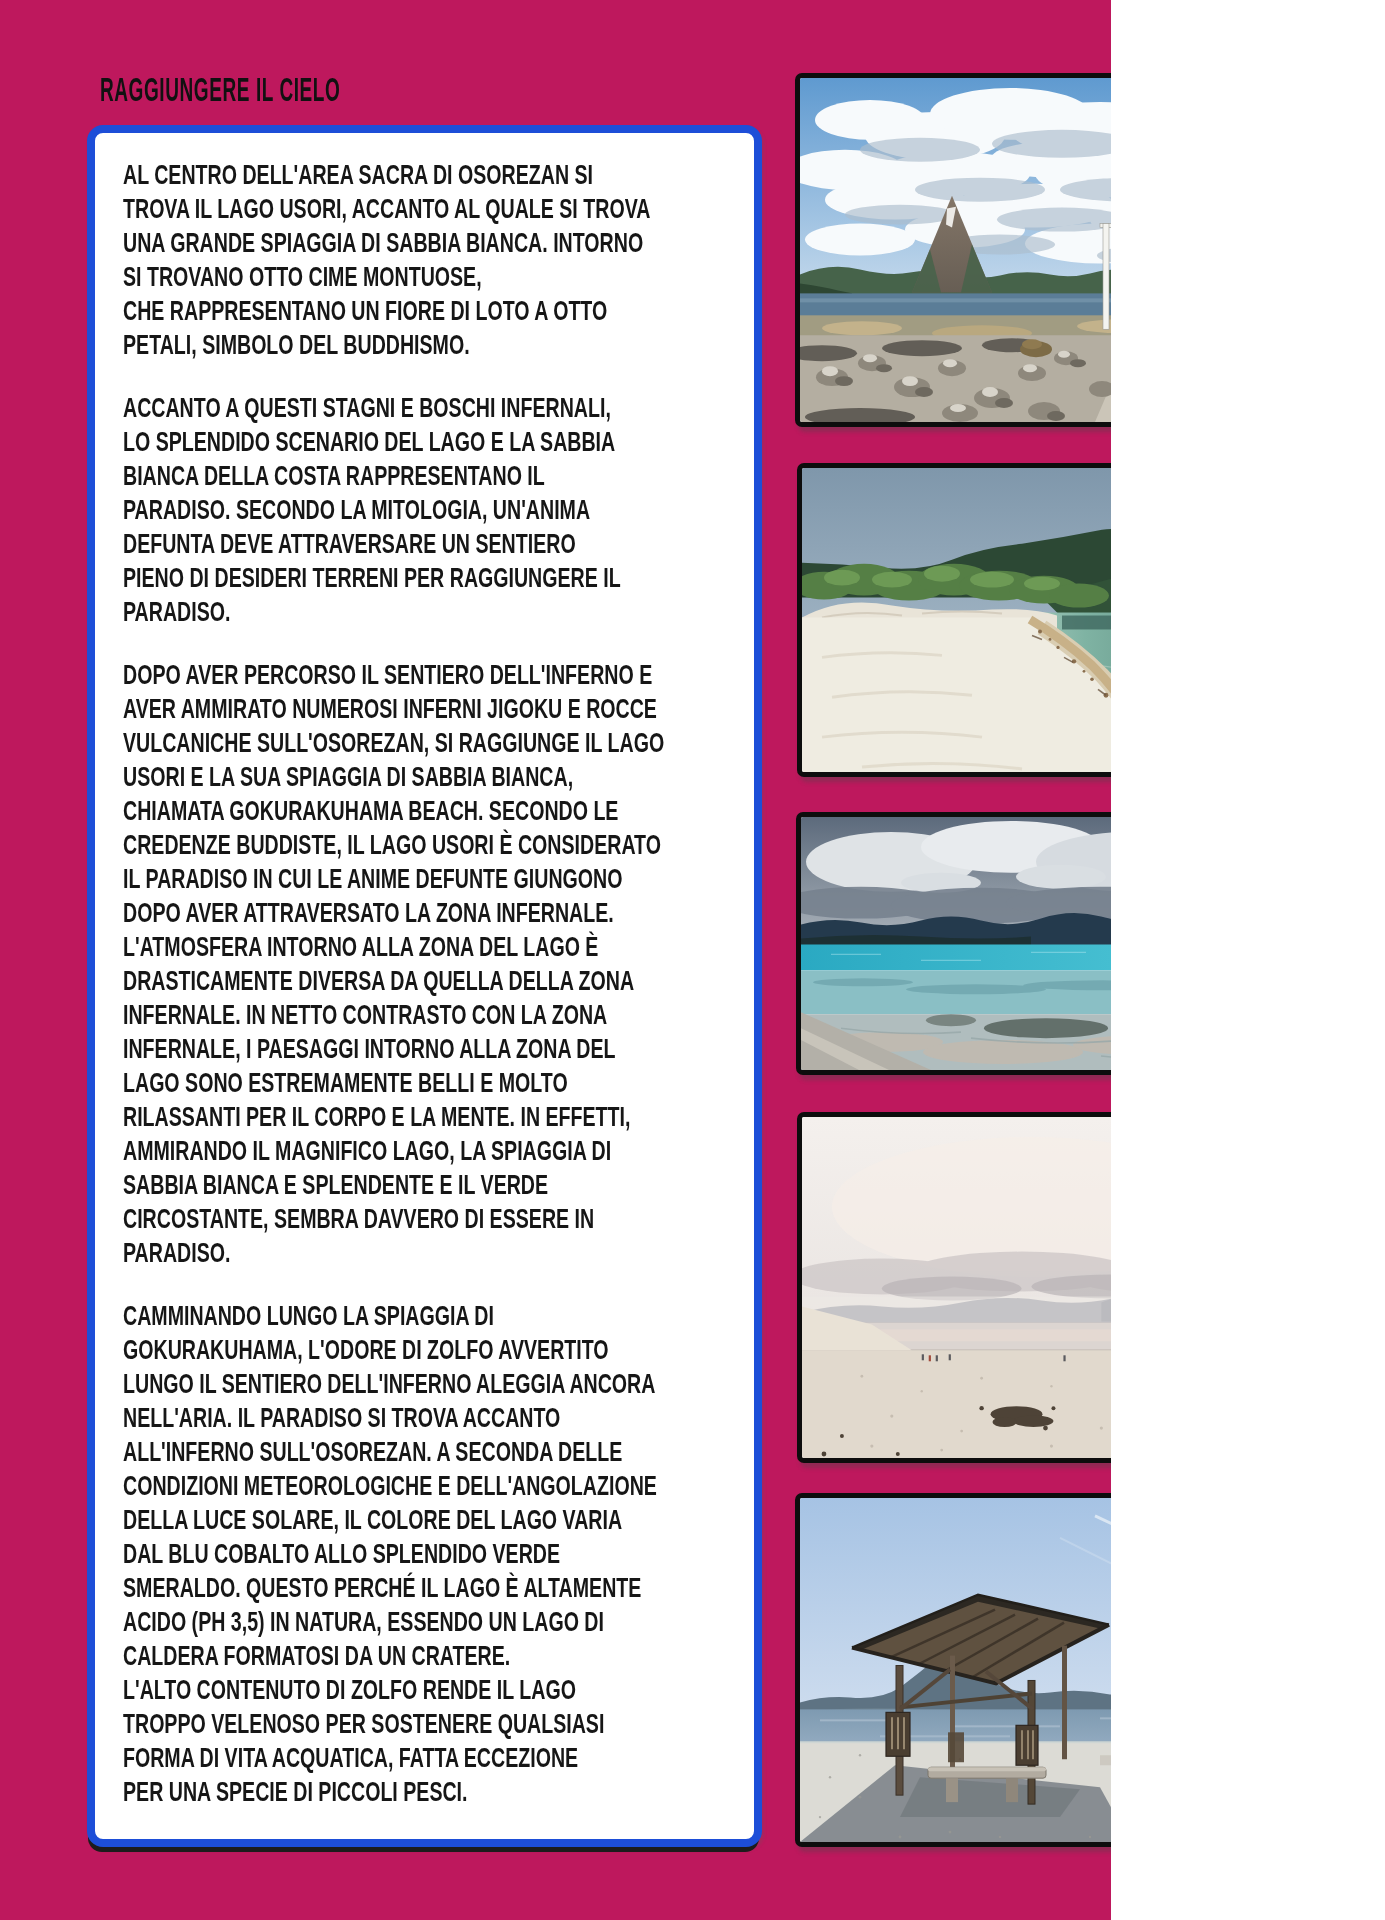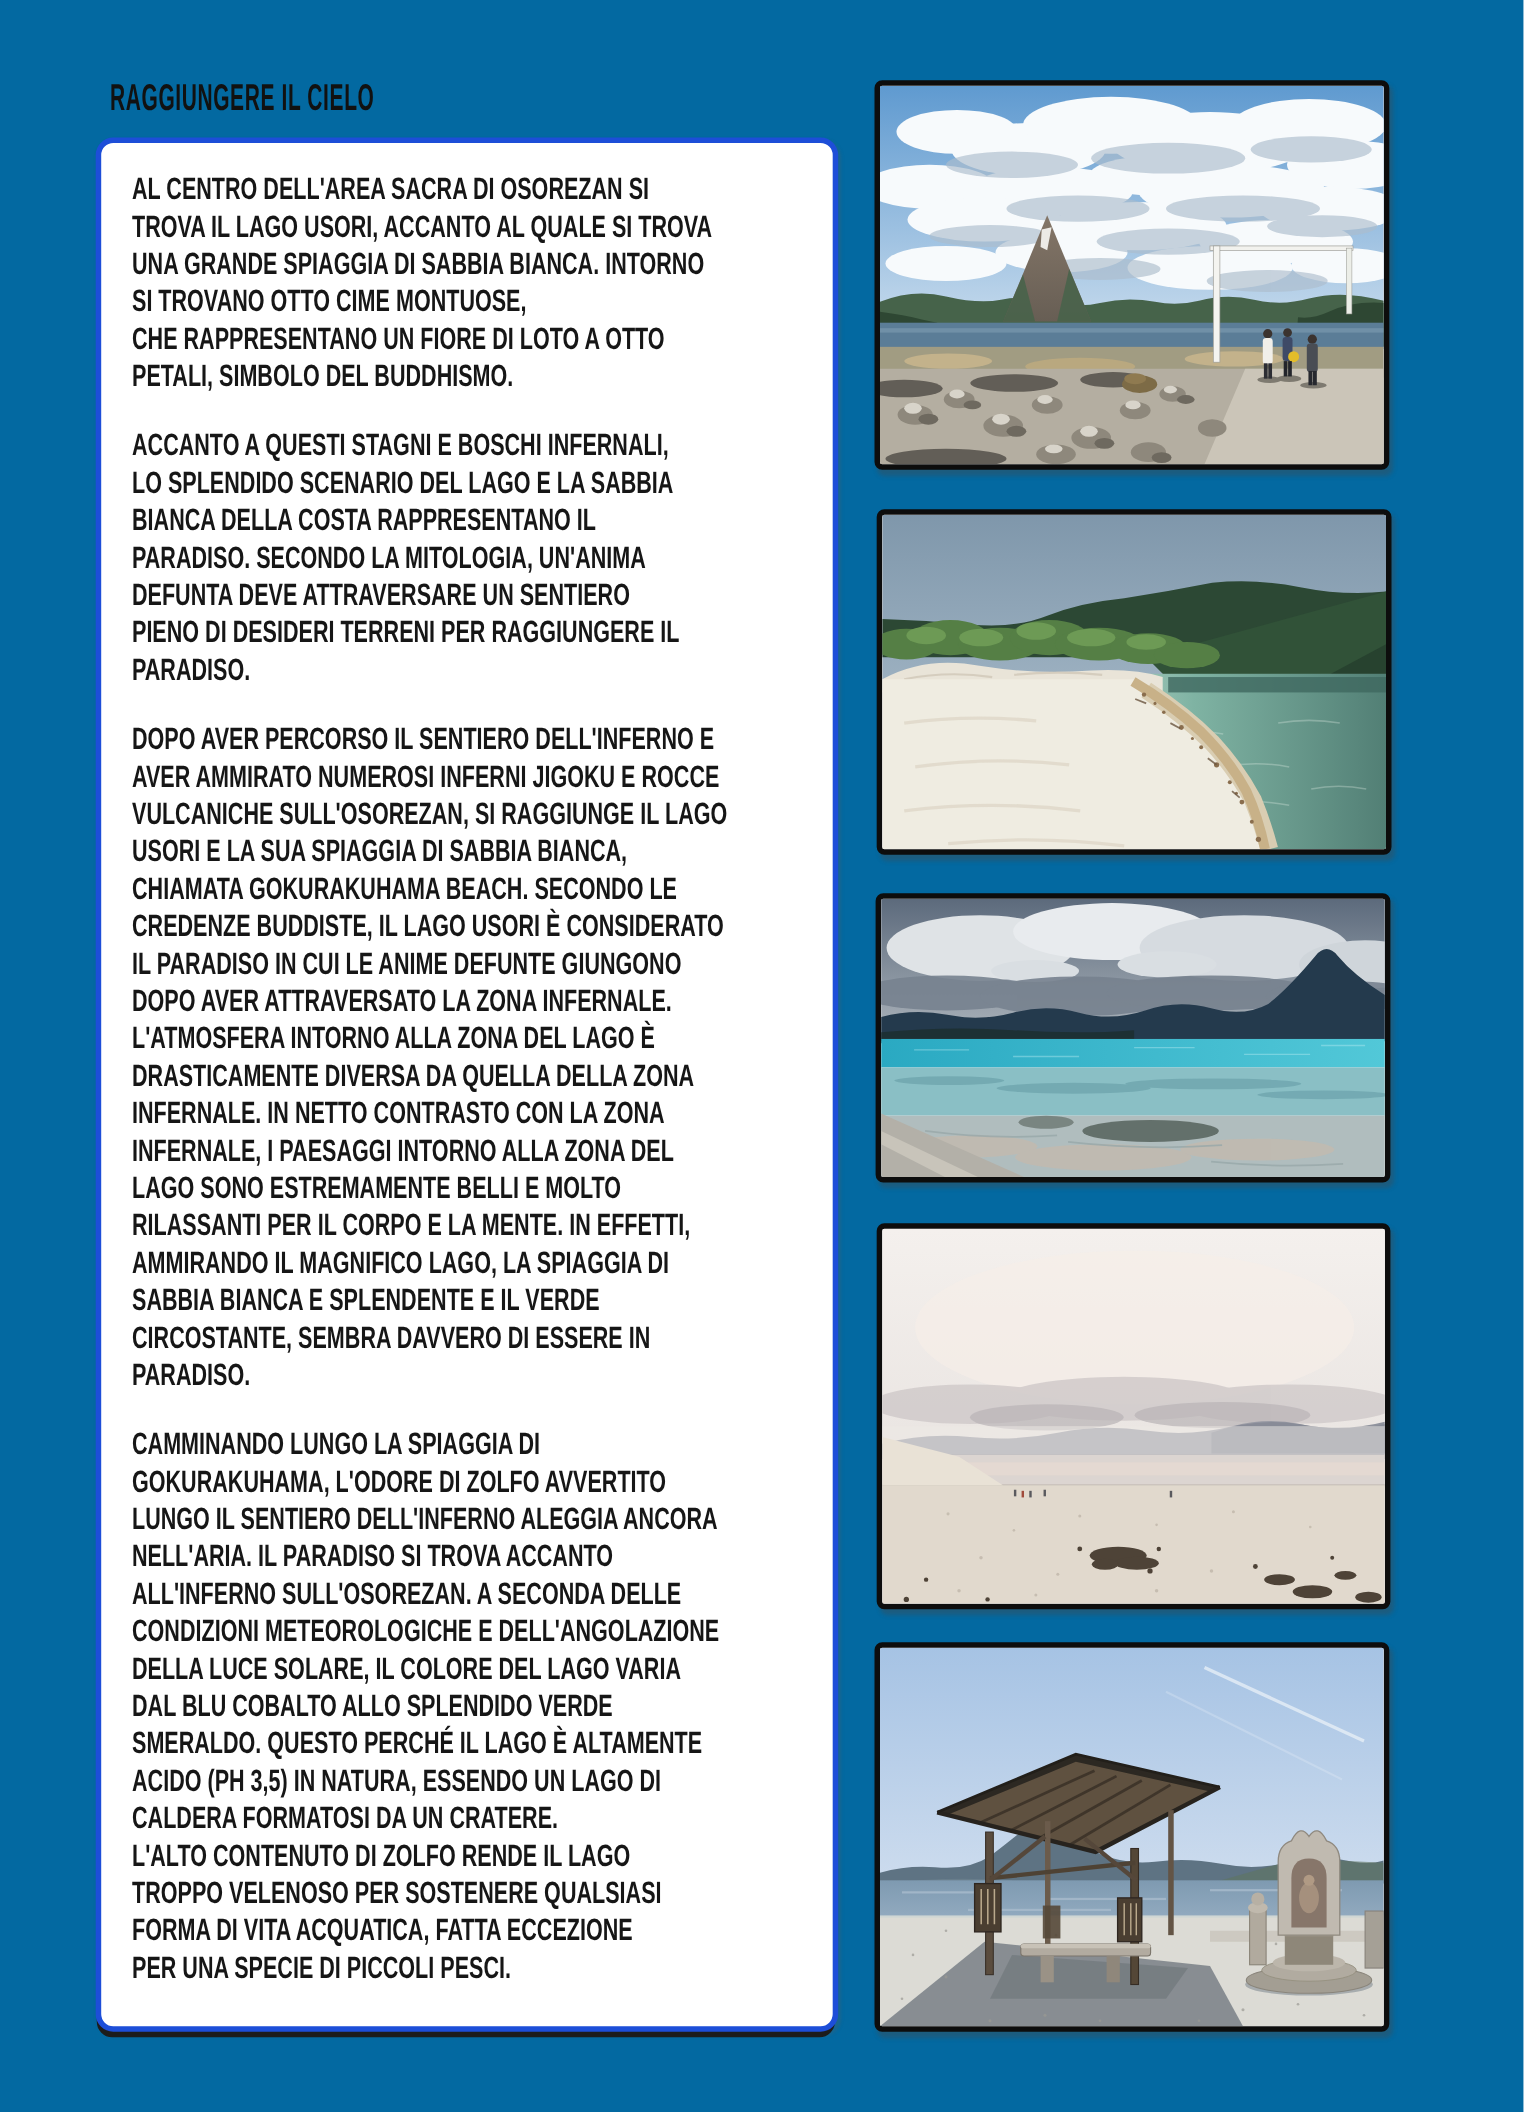--- a/index.html
+++ b/index.html
@@ -1,29 +1,29 @@
 <!DOCTYPE html>
 <html><head>
 <meta charset="utf-8">
 <style>
   html,body{margin:0;padding:0;background:#ffffff;}
   body{font-family:"Liberation Sans", sans-serif;}
-  .page{position:relative;width:1385px;height:1920px;background:#0369a1;overflow:hidden;}
+  .page{position:relative;width:1111px;height:1920px;background:#be185d;overflow:hidden;}
 
   .title{
     position:absolute;left:100px;top:70px;
     font-size:34px;font-weight:bold;color:#111;
     transform:scaleX(.56);transform-origin:left top;white-space:nowrap;
     letter-spacing:1px;
   }
 
   .textbox{
     position:absolute;left:87px;top:125px;width:675px;height:1722px;
     box-sizing:border-box;background:#fff;
-    border:5px solid #1d4ed8;border-radius:16px;
+    border:8px solid #1d4ed8;border-radius:16px;
     box-shadow:-1px 7px 0 -2px #1c1c1c, 2px 3px 3px rgba(90,90,90,.25);
   }
   .textcol{
     position:absolute;left:28px;top:25px;width:884px;
     transform:scaleX(.70);transform-origin:left top;
     font-size:28px;font-weight:bold;line-height:34px;color:#161616;
   }
   .para{white-space:pre-line;margin:0 0 29px 0;}
   .para:last-child{margin-bottom:0;}
 

